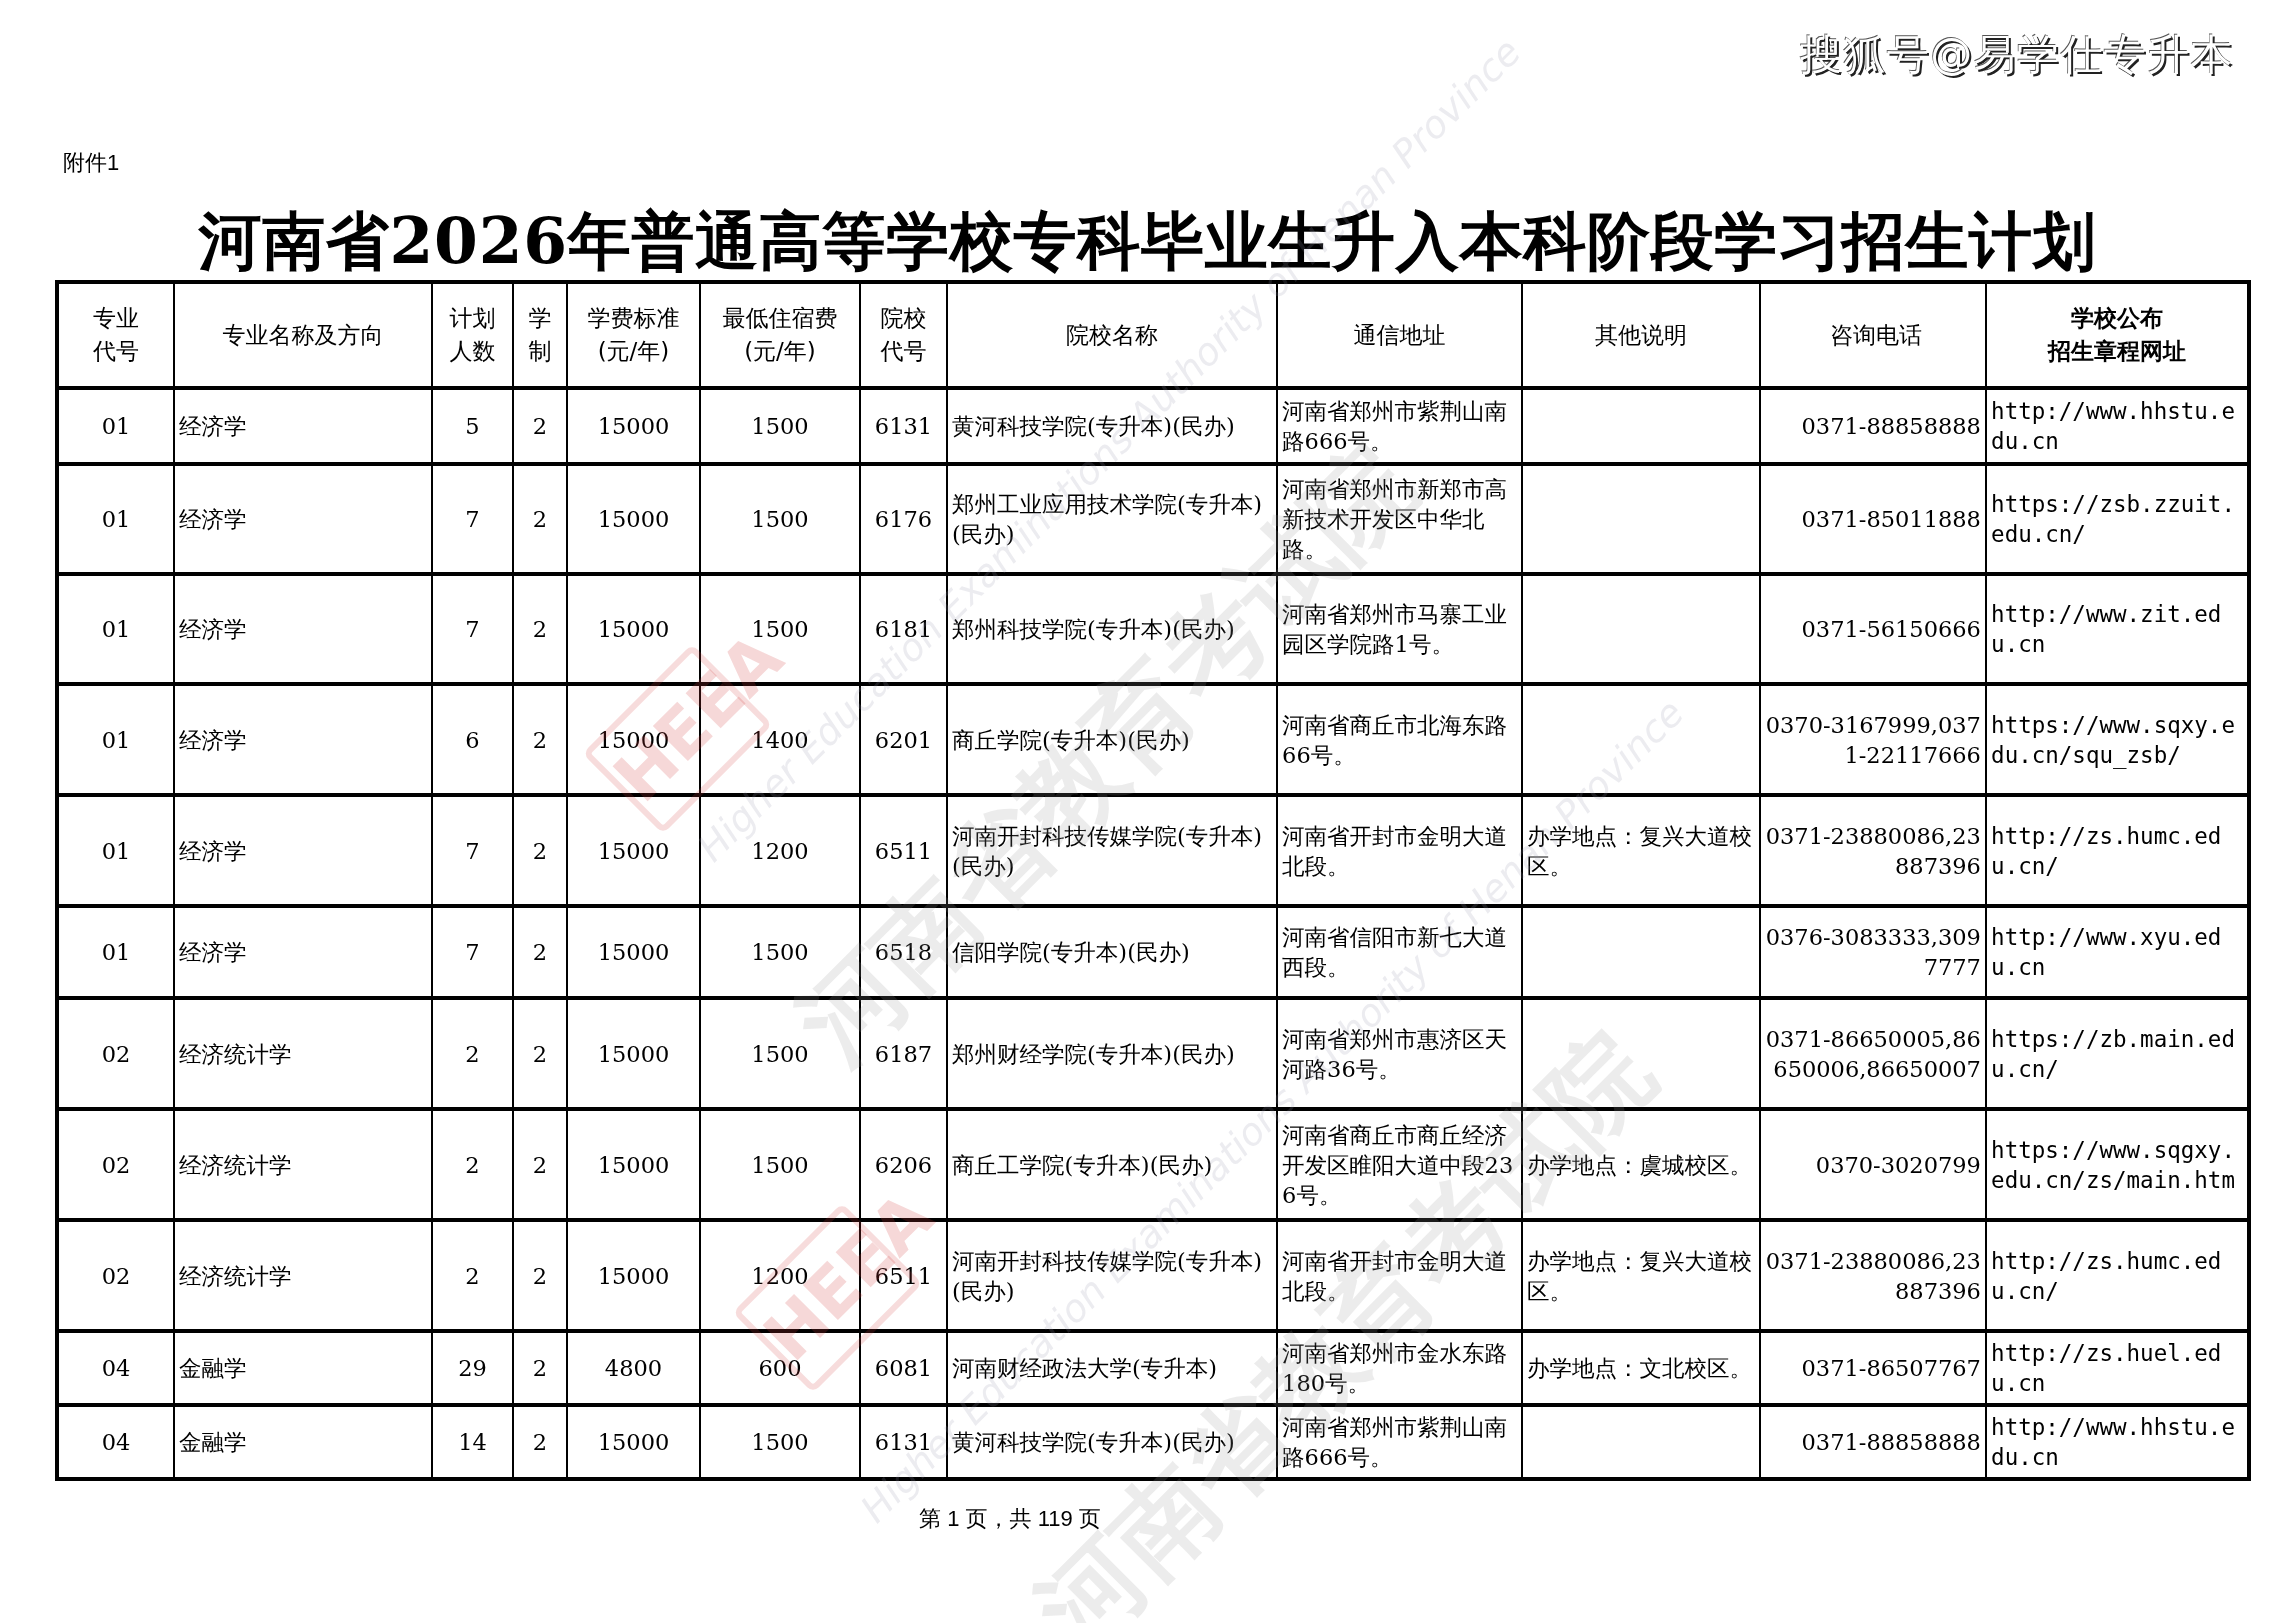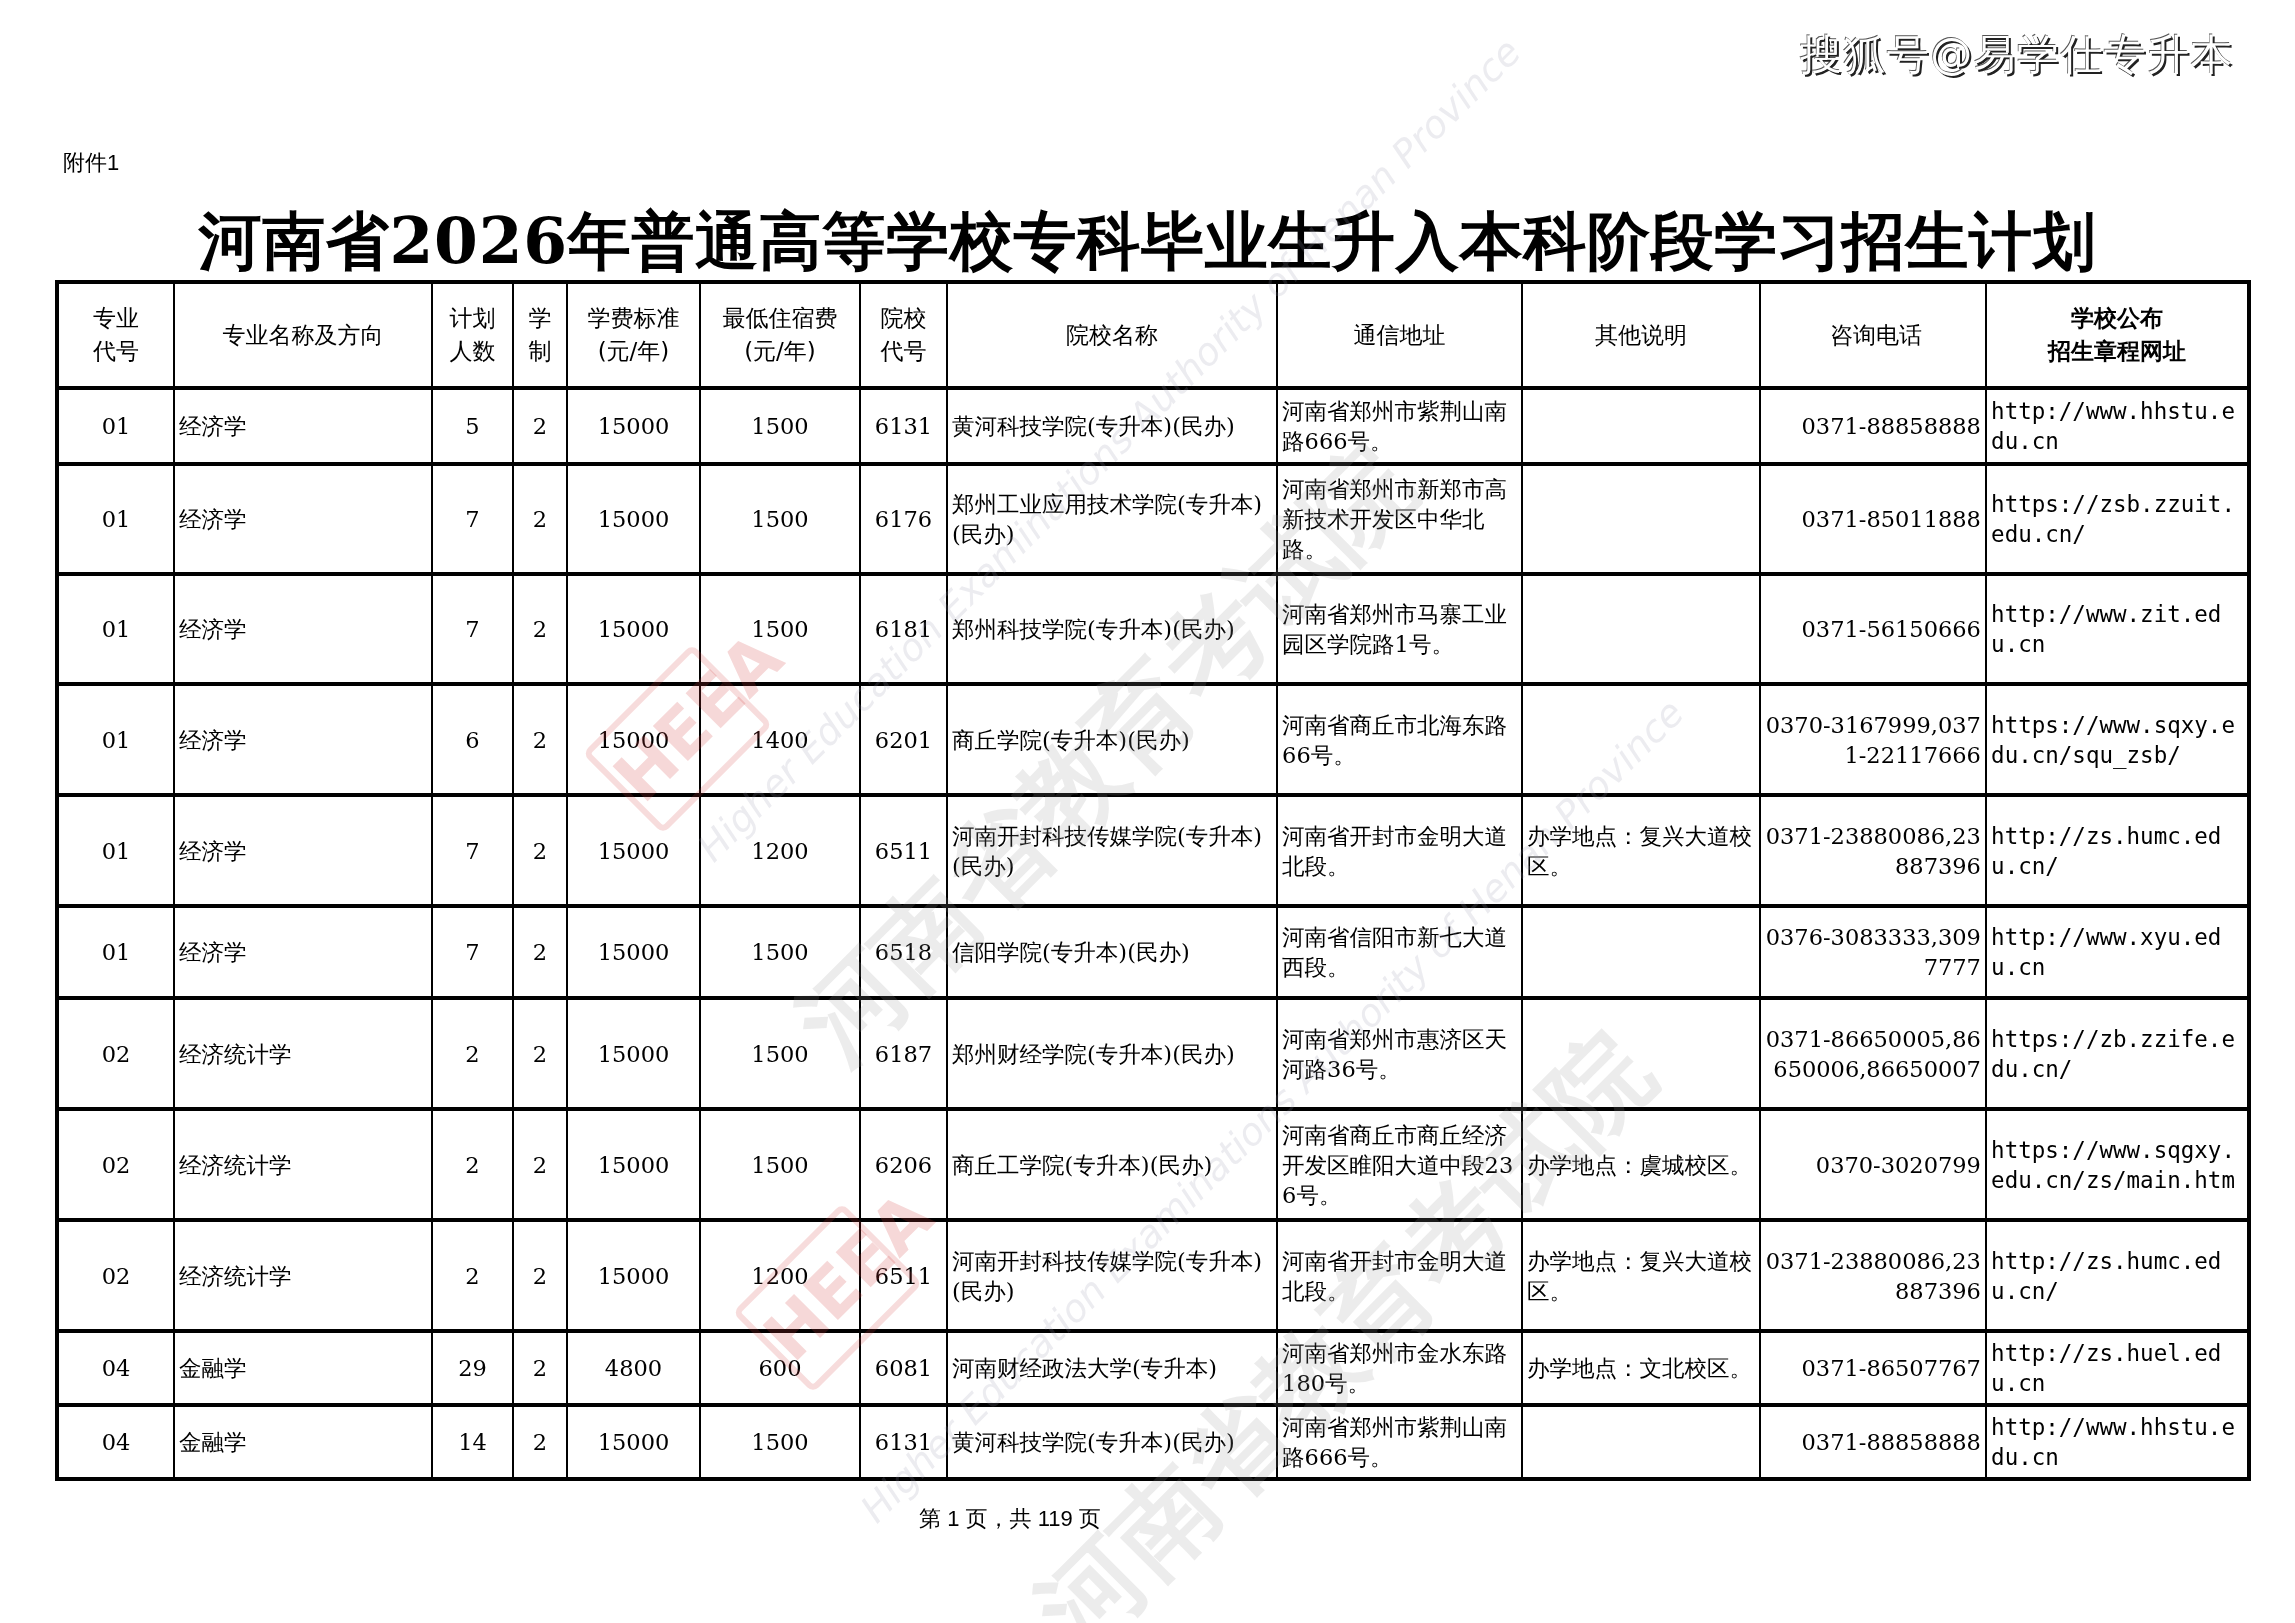--- a/index.html
+++ b/index.html
@@ -163,21 +163,21 @@
         <td class="left">经济统计学</td>
         <td class="num">2</td>
         <td class="num">2</td>
         <td class="num">15000</td>
         <td class="num">1500</td>
         <td class="num">6187</td>
         <td class="left wrap">郑州财经学院(专升本)(民办)</td>
         <td class="left wrap">河南省郑州市惠济区天河路36号。</td>
         <td class="left wrap"></td>
         <td class="left phone">0371-86650005,86650006,86650007</td>
-        <td class="left url">https://zb.zzife.edu.cn/</td>
+        <td class="left url">https://zb.main.edu.cn/</td>
       </tr>
       <tr style="height: 111px;">
         <td class="center">02</td>
         <td class="left">经济统计学</td>
         <td class="num">2</td>
         <td class="num">2</td>
         <td class="num">15000</td>
         <td class="num">1500</td>
         <td class="num">6206</td>
         <td class="left wrap">商丘工学院(专升本)(民办)</td>

